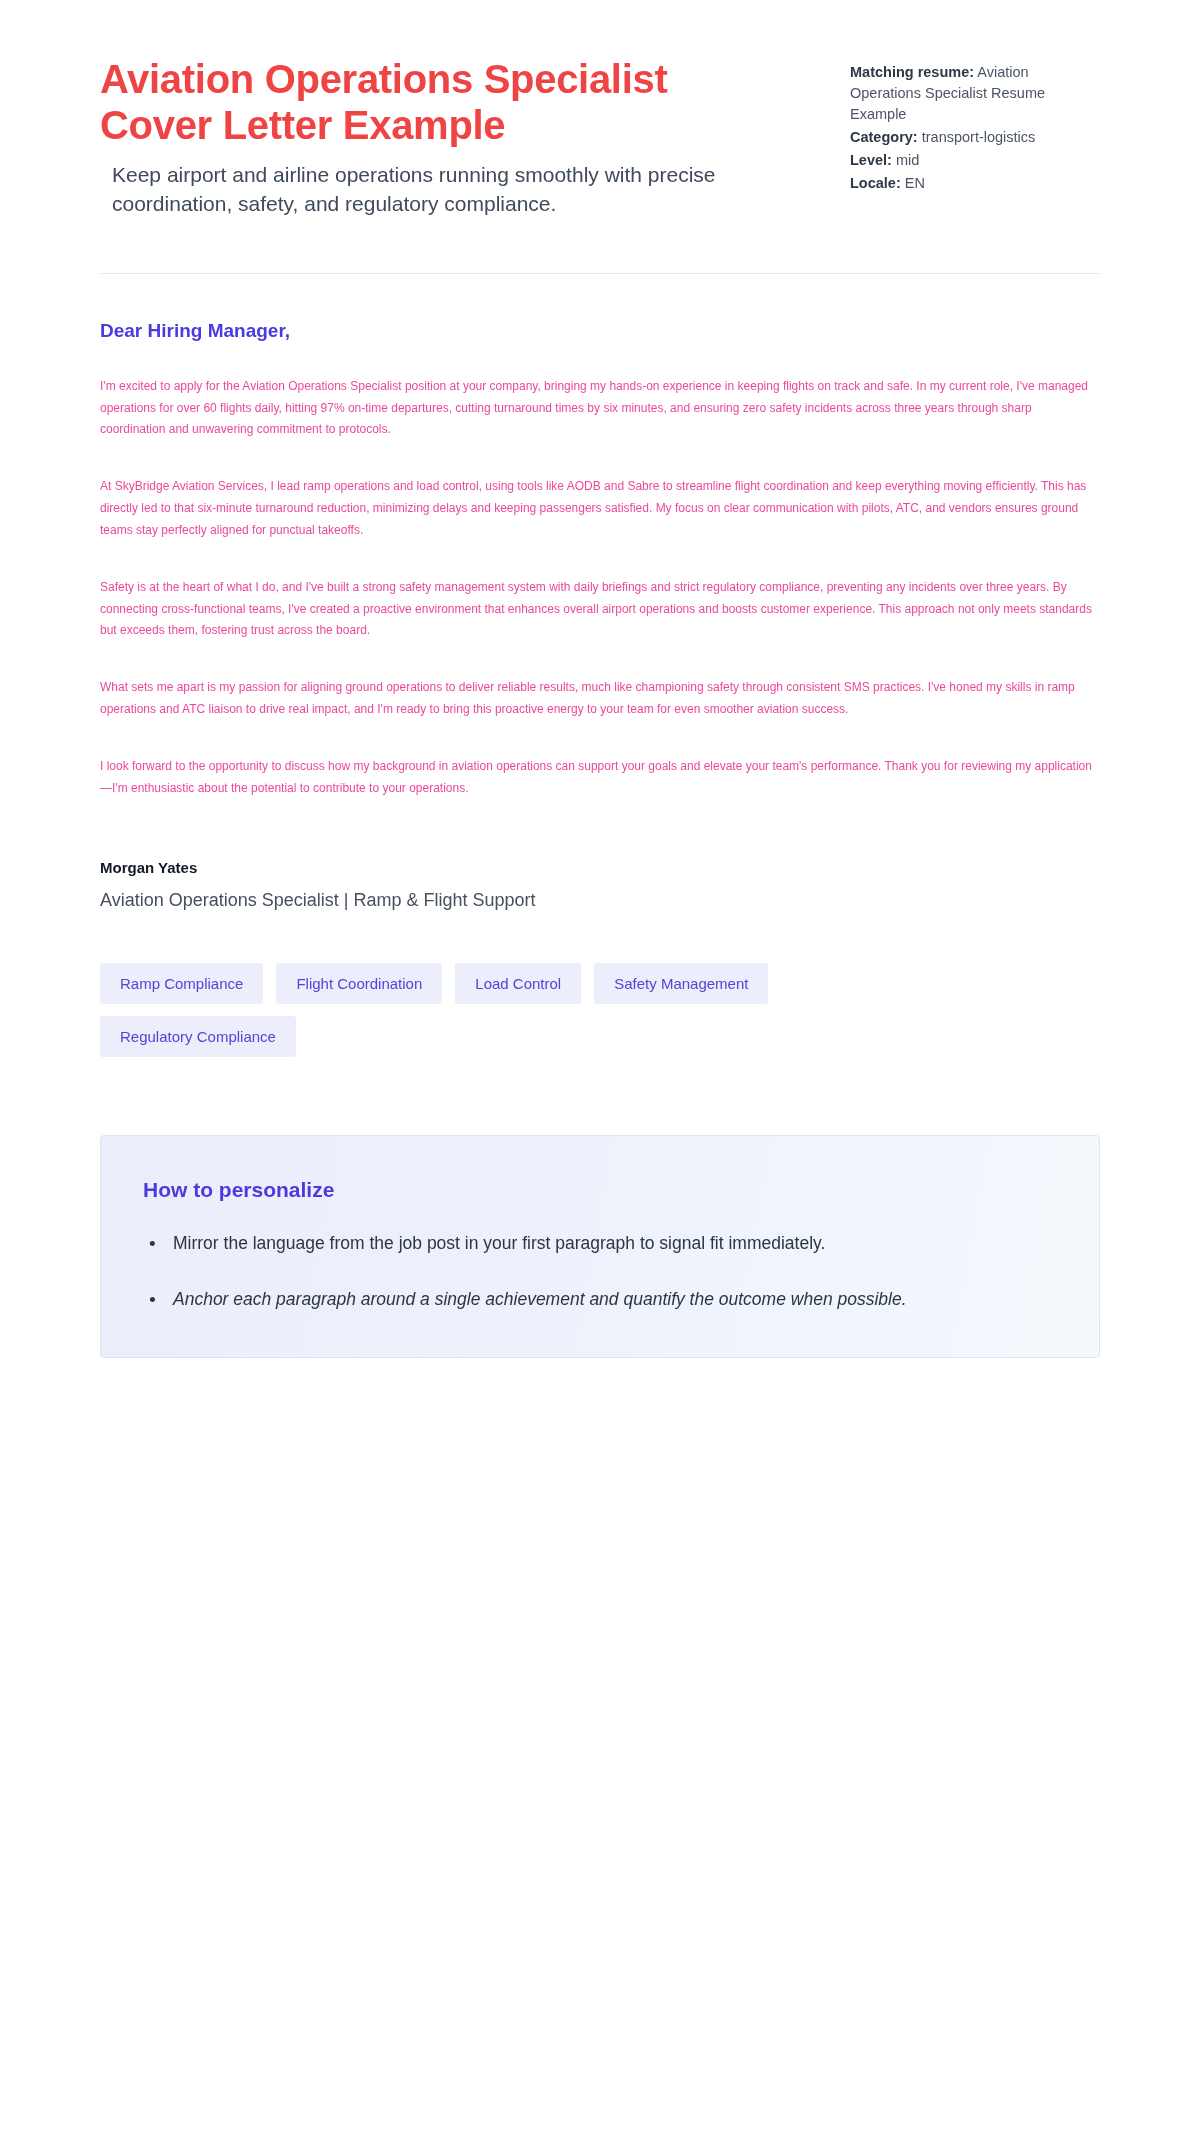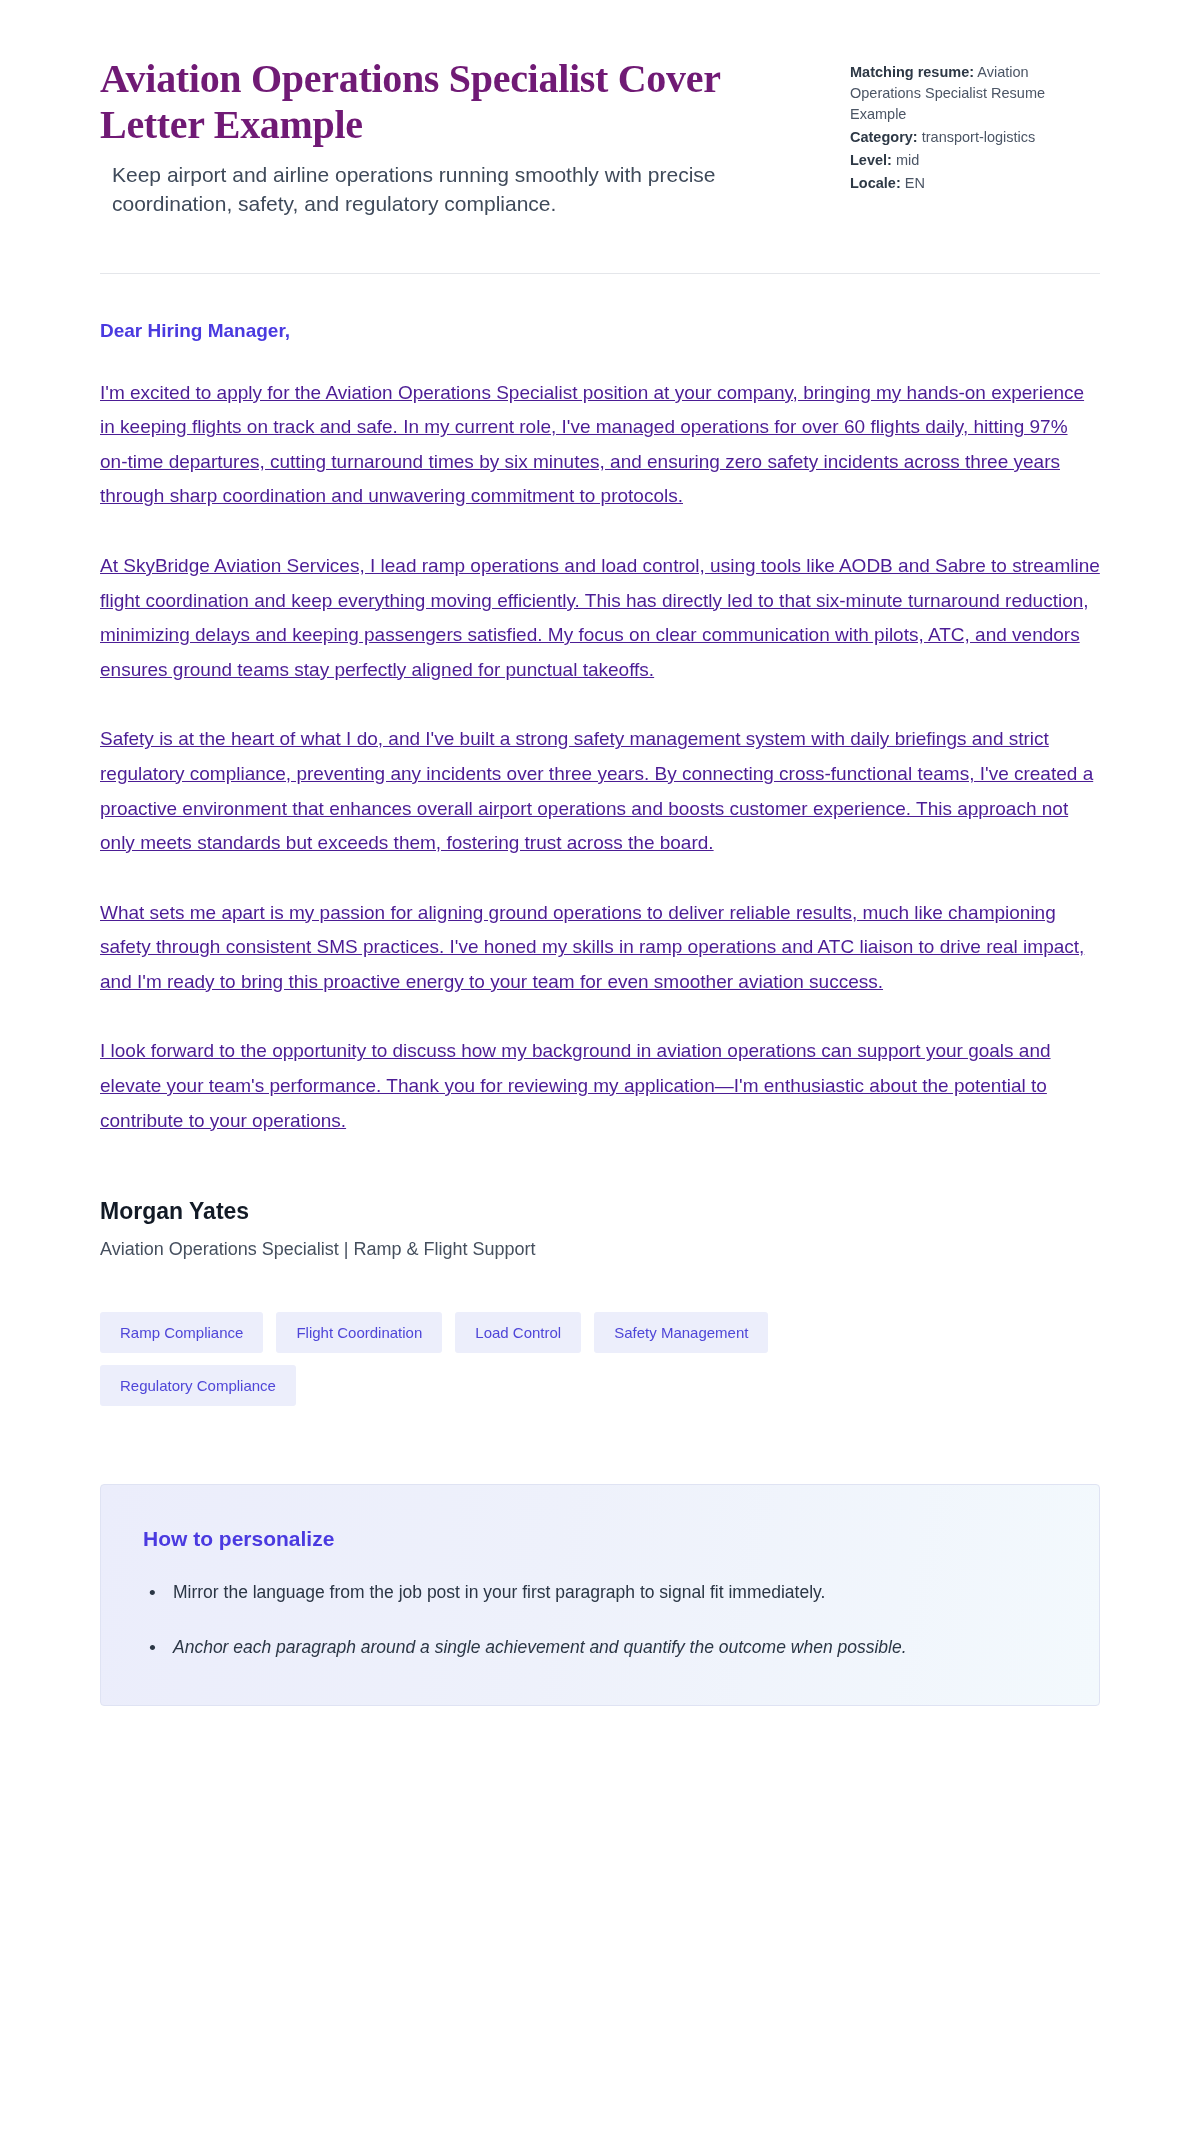--- a/index.html
+++ b/index.html
@@ -30,24 +30,23 @@
     gap: 40px;
   }
   .header-left {
     flex: 1 1 auto;
     max-width: 690px;
   }
   .doc-title {
     font-size: 40px;
     line-height: 1.16;
     font-weight: bold;
-    color: #701a75;
+    color: #ef4444;
     margin: 0 0 12px 0;
     letter-spacing: -0.3px;
-    font-family: Liberation Serif, serif;
   }
   .doc-subtitle {
     font-size: 21px;
     line-height: 1.38;
     font-weight: normal;
     color: #3f4a5a;
     margin: 12px;
     max-width: 680px;
   }
   .meta {
@@ -75,31 +74,30 @@
 
   
   .letter { padding-top: 46px; }
   .salutation {
     font-size: 19px;
     font-weight: bold;
     color: #4a3ae0;
     margin: 0 0 34px 0;
   }
   .letter p.para {
-    font-size: 19px;
+    font-size: 12px;
     line-height: 1.82;
-    color: #4c1d95;
+    color: #ec4899;
     margin: 0 0 35px 0;
-    text-decoration: underline;
   }
 
   
   .signature { margin-top: 60px; }
   .sign-name {
-    font-size: 23px;
+    font-size: 15px;
     font-weight: bold;
     color: #121a26;
     margin: 0 0 14px 0;
   }
   .sign-role {
     font-size: 18px;
     color: #454f5e;
     margin: 0;
   }
 

